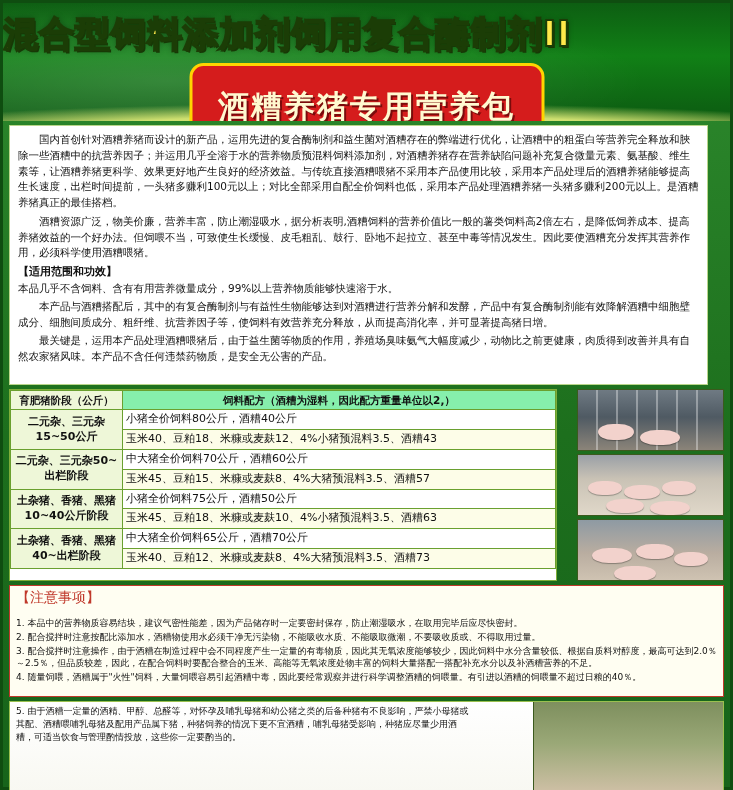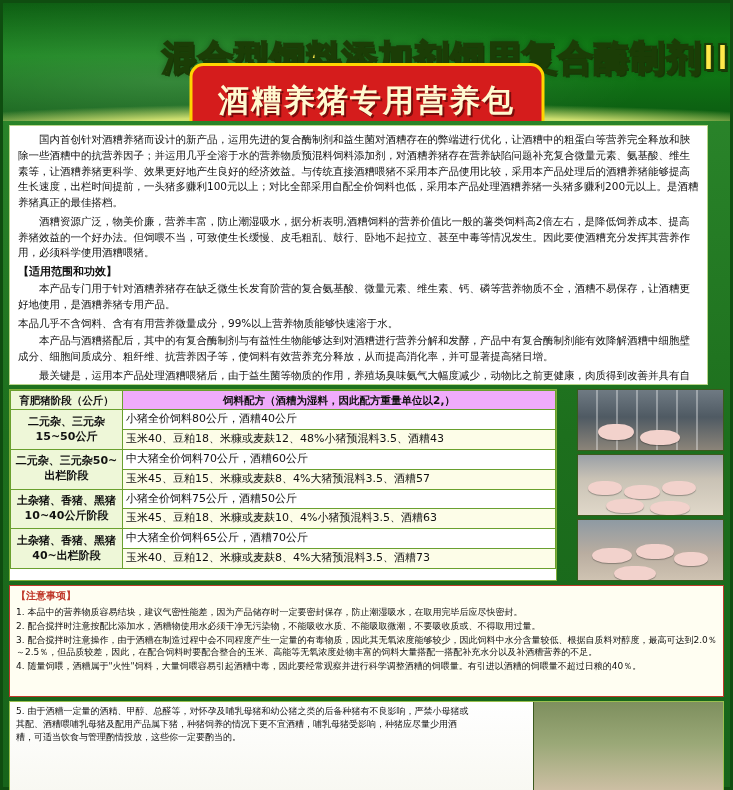--- a/index.html
+++ b/index.html
@@ -25,32 +25,31 @@
     position:absolute; left:-40px; top:-30px; width:820px; height:180px;
     background:radial-gradient(ellipse at 25% 60%, rgba(255,255,255,0.16) 0%, rgba(255,255,255,0) 55%);
     pointer-events:none;
   }
   .hdr-curve {
     position:absolute; left:0; bottom:-4px; width:100%; height:52px;
     background:radial-gradient(ellipse 120% 100% at 50% 120%, #d9e87a 0%, #cfe070 38%, rgba(207,224,112,0) 62%);
     pointer-events:none;
   }
   .title1 {
-    position:absolute; top:8px; left:0; width:100%; text-align:right;
+    position:absolute; top:8px; left:0; width:100%; text-align:left;
     font-size:35px; font-weight:bold; letter-spacing:1px;
     color:#ffe94a;
     -webkit-text-stroke:2px #1b3d06;
     text-shadow:2px 2px 0 #173806, 0 0 6px rgba(0,0,0,.45);
     font-family:"DejaVu Sans","Liberation Sans",sans-serif;
-    margin-top:24px;
   }
   .title2-wrap {
     position:absolute; top:60px; left:50%; transform:translateX(-50%);
     background:#d51c1c; border:3px solid #ffd400; border-radius:14px;
-    padding:14px 26px;
+    padding:20px 26px;
     text-align:center;
   }
   .title2 {
     font-size:31px; font-weight:bold; color:#fff9d0; letter-spacing:2px;
     text-shadow:2px 2px 0 #7a0b0b;
   }
   
   .band {
     position:relative; margin:0; padding:8px 12px 8px 12px;
     background:linear-gradient(180deg,#f0f7c8 0%,#dcecaa 100%);
@@ -78,37 +77,37 @@
   
   .mid {
     display:flex; gap:20px; margin:4px 6px 0 6px; height:192px;
   }
   .tbl-wrap { flex:0 0 548px; background:#ffffff; border:1px solid #7fae3a; }
   table { width:100%; border-collapse:collapse; table-layout:fixed; }
   th, td {
     border:1px solid #6aa02f; font-size:11px; color:#111;
     padding:2px 3px; vertical-align:middle; line-height:1.35;
   }
-  thead th { background:#f0abfc; font-weight:bold; text-align:center; font-size:10.5px; }
+  thead th { background:#86efac; font-weight:bold; text-align:center; font-size:10.5px; }
   .col-stage { width:112px; text-align:center; background:#eef7d8; font-weight:bold; }
   .cell-a { background:#ffffff; }
   .cell-b { background:#fdfde8; }
   .photos { flex:1 1 auto; display:flex; flex-direction:column; gap:3px; }
   .ph { flex:1; border:1px solid #3b5a1d; position:relative; overflow:hidden; }
   .ph1 { background:linear-gradient(180deg,#6f7a83 0%,#4f5a63 45%,#8b8479 100%); }
   .ph2 { background:linear-gradient(180deg,#9aa0a6 0%,#c9c2b5 40%,#e0d8c9 100%); }
   .ph3 { background:linear-gradient(180deg,#8e9aa3 0%,#b9ada0 55%,#cfc3b2 100%); }
   .pig { position:absolute; background:#f2d2cc; border-radius:50%/60%; box-shadow:0 1px 1px rgba(0,0,0,.3); }
   .bar { position:absolute; top:0; bottom:0; width:2px; background:rgba(255,255,255,.35); }
   
   .notice {
     margin:4px 6px 0 6px; background:#fffef2; border:1px solid #c0392b;
     padding:3px 6px 4px 6px; height:112px; overflow:hidden;
   }
-  .notice-h { color:#c0392b; font-size:10px; font-weight:bold; margin-bottom:3px; }
+  .notice-h { color:#c0392b; font-size:14px; font-weight:normal; margin-bottom:10px; }
   .notice p { font-size:9px; color:#111; line-height:1.42; margin:0 0 1px 0; }
   
   .bottom {
     position:relative; margin:4px 6px 0 6px; height:118px;
     background:linear-gradient(180deg,#ffffff 0%,#f6f6ee 100%);
     border:1px solid #9ac04f; overflow:hidden;
   }
   .bottom-text { width:470px; padding:3px 6px; }
   .bottom-text p { font-size:9px; color:#111; line-height:1.42; margin:0 0 1px 0; }
   .pig-photo {
@@ -129,21 +128,20 @@
     <div class="title2-wrap">
       <div class="title2">酒糟养猪专用营养包</div>
     </div>
   </div>
 
 
   <div class="body-area">
     <p class="para">国内首创针对酒糟养猪而设计的新产品，运用先进的复合酶制剂和益生菌对酒糟存在的弊端进行优化，让酒糟中的粗蛋白等营养完全释放和脥除一些酒糟中的抗营养因子；并运用几乎全溶于水的营养物质预混料饲料添加剂，对酒糟养猪存在营养缺陷问题补充复合微量元素、氨基酸、维生素等，让酒糟养猪更科学、效果更好地产生良好的经济效益。与传统直接酒糟喂猪不采用本产品使用比较，采用本产品处理后的酒糟养猪能够提高生长速度，出栏时间提前，一头猪多赚利100元以上；对比全部采用自配全价饲料也低，采用本产品处理酒糟养猪一头猪多赚利200元以上。是酒糟养猪真正的最佳搭档。</p>
     <p class="para">酒糟资源广泛，物美价廉，营养丰富，防止潮湿吸水，据分析表明,酒糟饲料的营养价值比一般的薯类饲料高2倍左右，是降低饲养成本、提高养猪效益的一个好办法。但饲喂不当，可致使生长缓慢、皮毛粗乱、鼓行、卧地不起拉立、甚至中毒等情况发生。因此要使酒糟充分发挥其营养作用，必须科学使用酒糟喂猪。</p>
     <div class="sec-h">【适用范围和功效】</div>
-    <p class="para">本产品专门用于针对酒糟养猪存在缺乏微生长发育阶营的复合氨基酸、微量元素、维生素、钙、磷等营养物质不全，酒糟不易保存，让酒糟更好地使用，是酒糟养猪专用产品。</p>
     <p class="subtle">本品几乎不含饲料、含有有用营养微量成分，99%以上营养物质能够快速溶于水。</p>
     <p class="para">本产品与酒糟搭配后，其中的有复合酶制剂与有益性生物能够达到对酒糟进行营养分解和发酵，产品中有复合酶制剂能有效降解酒糟中细胞壁成分、细胞间质成分、粗纤维、抗营养因子等，使饲料有效营养充分释放，从而提高消化率，并可显著提高猪日增。</p>
     <p class="para">最关键是，运用本产品处理酒糟喂猪后，由于益生菌等物质的作用，养殖场臭味氨气大幅度减少，动物比之前更健康，肉质得到改善并具有自然农家猪风味。本产品不含任何违禁药物质，是安全无公害的产品。</p>
 
   </div>
 
   <div class="mid">
     <div class="tbl-wrap">
       <table>
         <thead>
@@ -151,21 +149,21 @@
             <th class="col-stage">育肥猪阶段（公斤）</th>
             <th>饲料配方（酒糟为湿料，因此配方重量单位以2,）</th>
           </tr>
         </thead>
         <tbody>
           <tr>
             <td class="col-stage" rowspan="2">二元杂、三元杂15~50公斤</td>
             <td class="cell-a">小猪全价饲料80公斤，酒糟40公斤</td>
           </tr>
           <tr>
-            <td class="cell-b">玉米40、豆粕18、米糠或麦麸12、48%小猪预混料3.5、酒糟43</td>
+            <td class="cell-b">玉米40、豆粕18、米糠或麦麸12、4%小猪预混料3.5、酒糟43</td>
           </tr>
 
           <tr>
             <td class="col-stage" rowspan="2">二元杂、三元杂50~出栏阶段</td>
             <td class="cell-a">中大猪全价饲料70公斤，酒糟60公斤</td>
           </tr>
           <tr>
             <td class="cell-b">玉米45、豆粕15、米糠或麦麸8、4%大猪预混料3.5、酒糟57</td>
           </tr>
 

